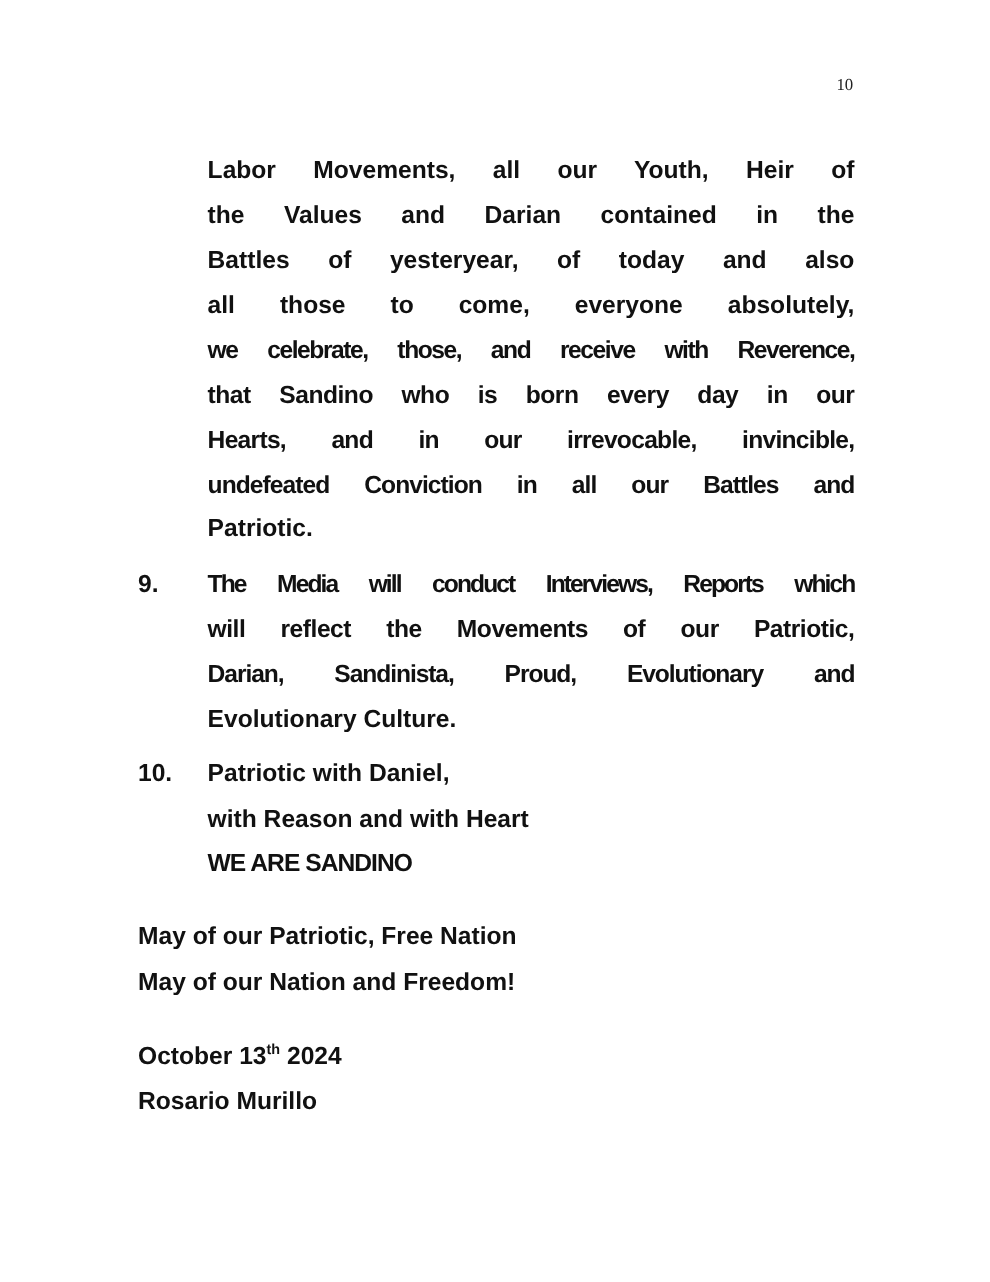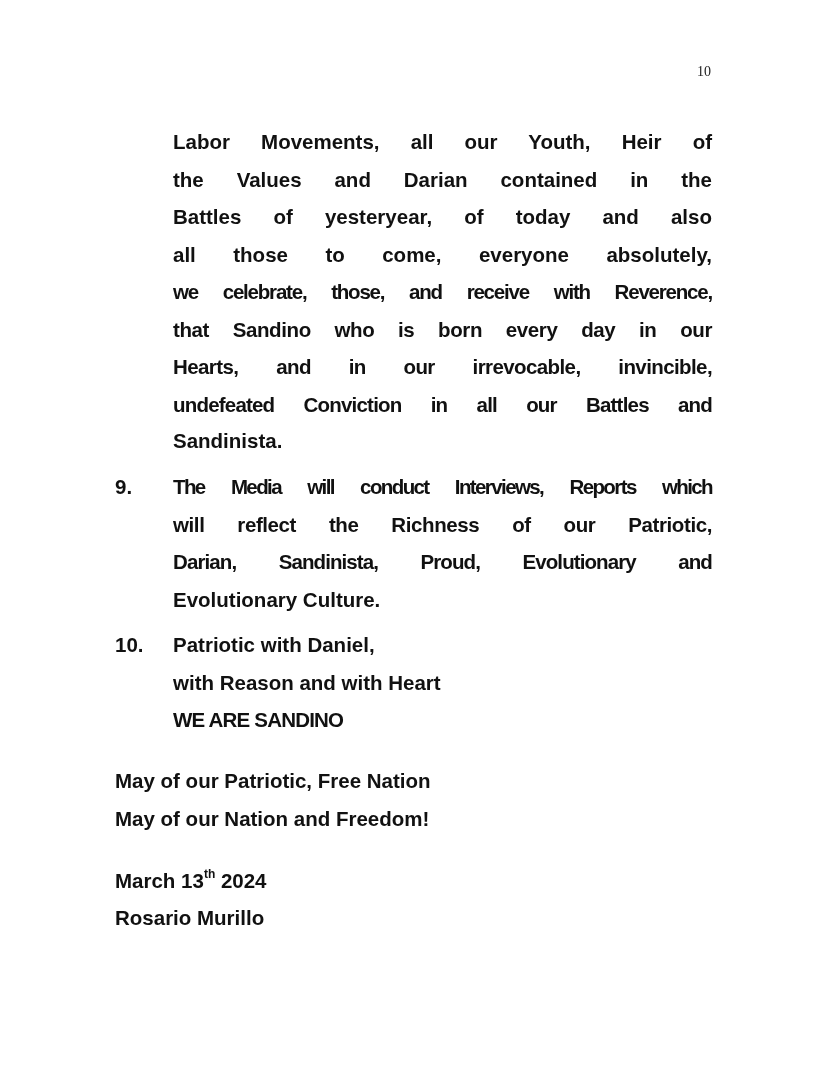--- a/index.html
+++ b/index.html
@@ -27,39 +27,39 @@
 
 <div>
   <div class="line mono body-line j" style="top:127px">Labor Movements, all our Youth, Heir of</div>
   <div class="line mono body-line j" style="top:165px">the Values and Darian contained in the</div>
   <div class="line mono body-line j" style="top:202px">Battles of yesteryear, of today and also</div>
   <div class="line mono body-line j" style="top:240px">all those to come, everyone absolutely,</div>
   <div class="line mono body-line j cond" style="top:277px">we celebrate, those, and receive with Reverence,</div>
   <div class="line mono body-line j cond" style="top:315px; letter-spacing:-0.4px">that Sandino who is born every day in our</div>
   <div class="line mono body-line j cond" style="top:352px; letter-spacing:-0.6px">Hearts, and in our irrevocable, invincible,</div>
   <div class="line mono body-line j cond" style="top:390px; letter-spacing:-0.8px">undefeated Conviction in all our Battles and</div>
-  <div class="line mono body-line" style="top:426px">Sandinista.</div>
+  <div class="line mono body-line" style="top:426px">Patriotic.</div>
 </div>
 
 <div>
   <div class="line mono num" style="top:472px">9.</div>
   <div class="line mono body-line j cond" style="top:472px; letter-spacing:-1.6px">The Media will conduct Interviews, Reports which</div>
-  <div class="line mono body-line j cond" style="top:510px; letter-spacing:-0.4px">will reflect the Richness of our Patriotic,</div>
+  <div class="line mono body-line j cond" style="top:510px; letter-spacing:-0.4px">will reflect the Movements of our Patriotic,</div>
   <div class="line mono body-line j cond" style="top:547px; letter-spacing:-0.9px">Darian, Sandinista, Proud, Evolutionary and</div>
   <div class="line mono body-line" style="top:585px">Evolutionary Culture.</div>
 </div>
 
 <div>
   <div class="line mono num" style="top:630px">10.</div>
   <div class="line mono body-line" style="top:630px">Patriotic with Daniel,</div>
   <div class="line mono body-line" style="top:668px">with Reason and with Heart</div>
   <div class="line mono body-line" style="top:705px; letter-spacing:-0.8px">WE ARE SANDINO</div>
 </div>
 
 <div>
   <div class="line mono free" style="top:766px">May of our Patriotic, Free Nation</div>
   <div class="line mono free" style="top:804px">May of our Nation and Freedom!</div>
 </div>
 
 <div>
-  <div class="line mono free" style="top:866px"><span>March 13</span><sup>th</sup><span style="white-space:pre"> 2024</span></div>
+  <div class="line mono free" style="top:866px"><span>October 13</span><sup>th</sup><span style="white-space:pre"> 2024</span></div>
   <div class="line mono free" style="top:903px">Rosario Murillo</div>
 </div>
 
 </body></html>

